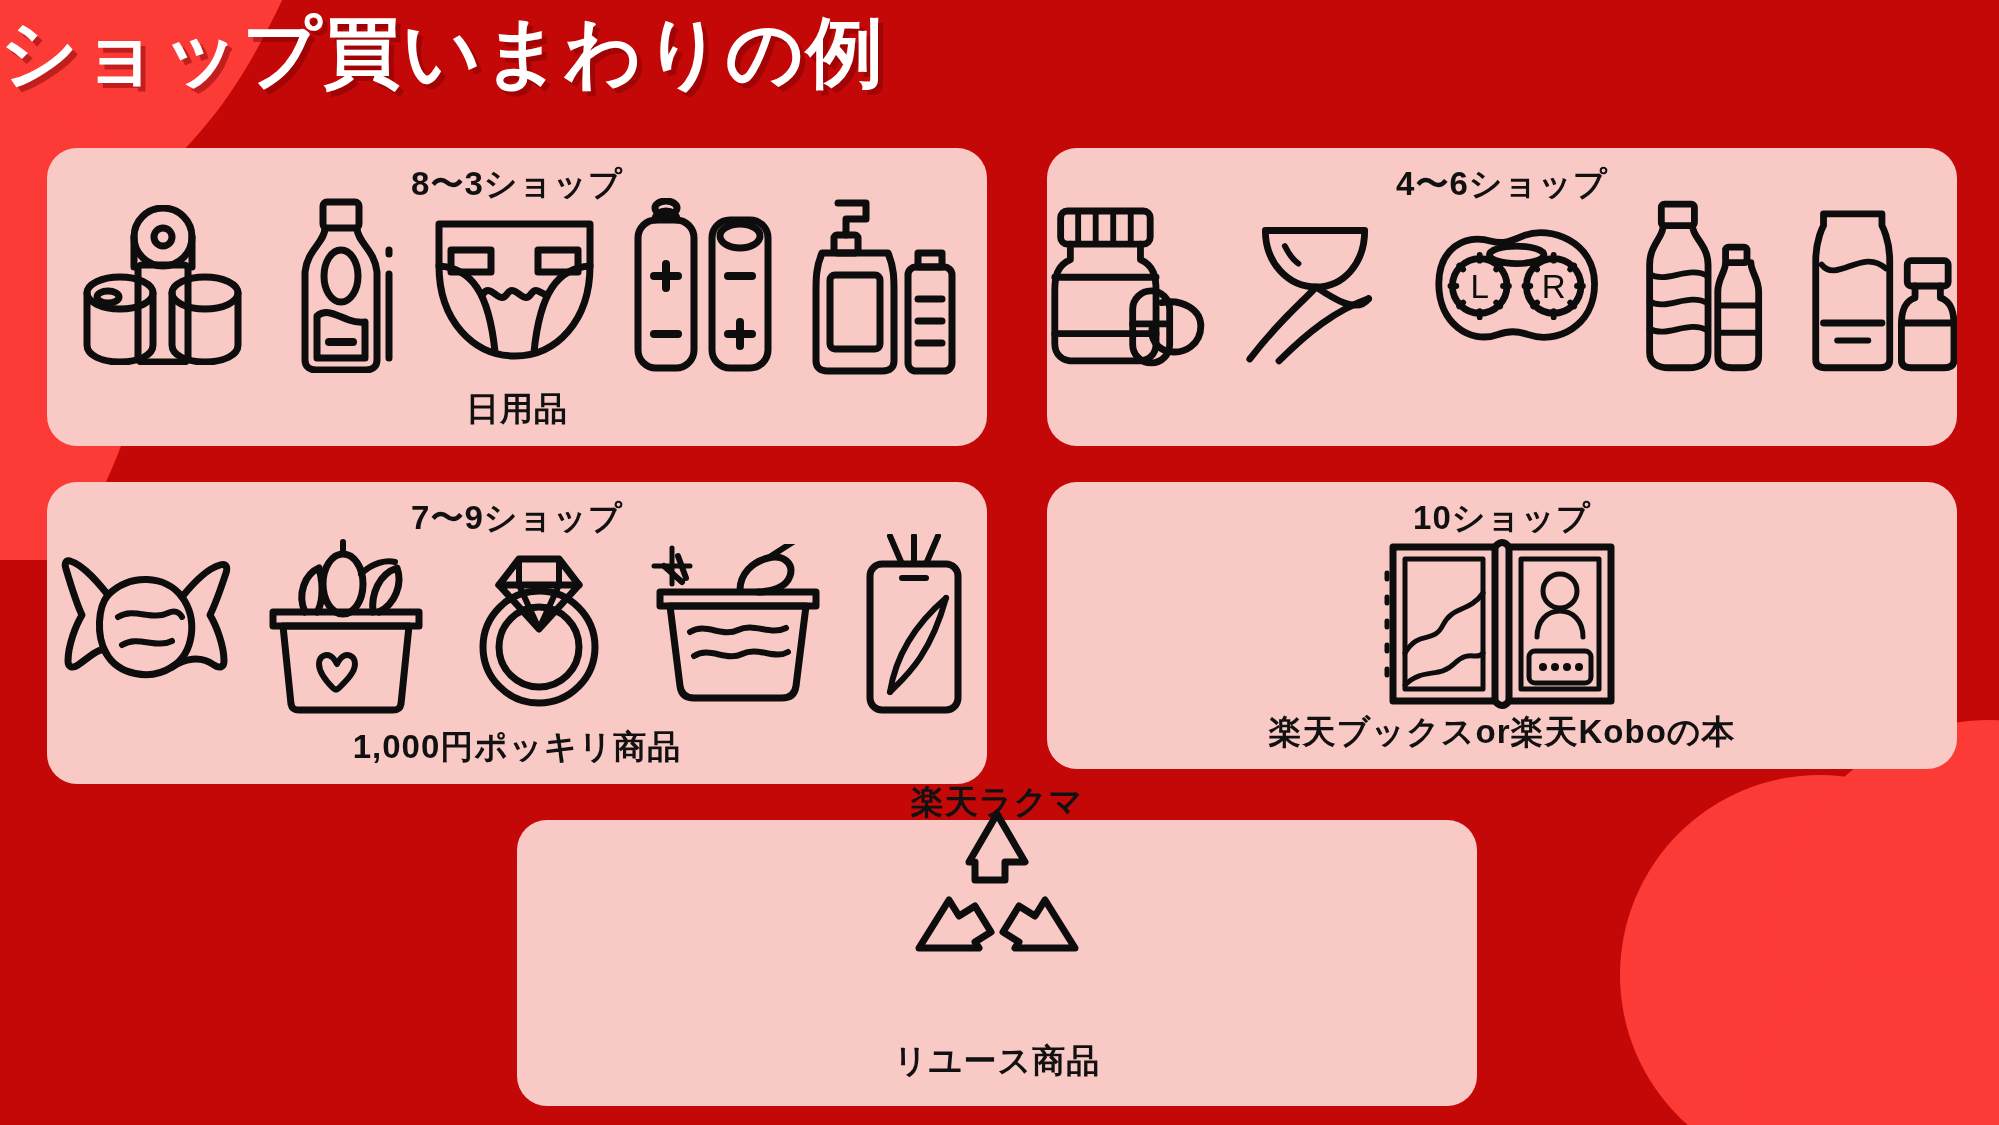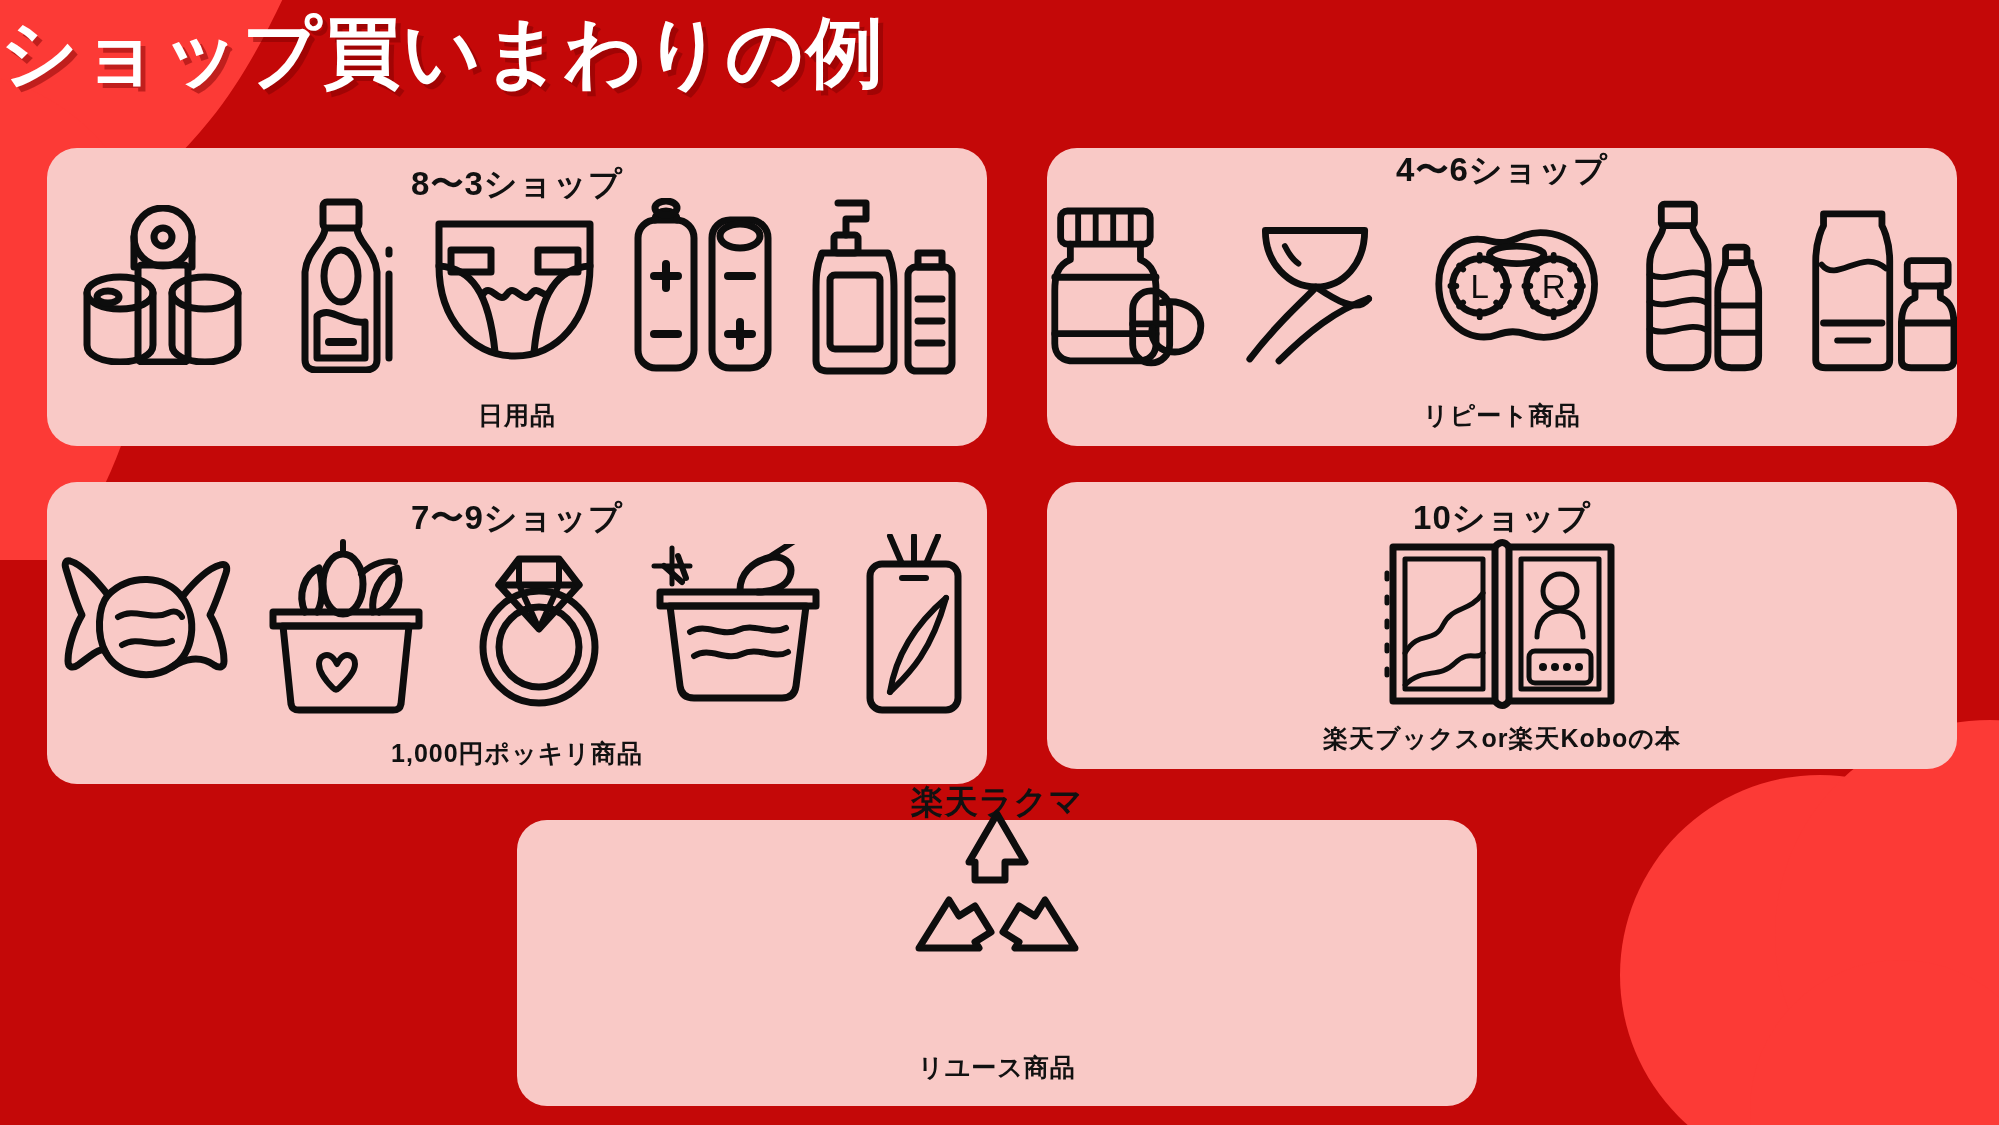--- a/index.html
+++ b/index.html
@@ -41,21 +41,21 @@
     text-align:center;
     color:#111111;
     font-size:33px;
     font-weight:bold;
     letter-spacing:1px;
   }
   .card-foot{
     position:absolute;left:0;right:0;
     text-align:center;
     color:#111111;
-    font-size:25px;
+    font-size:33px;
     font-weight:bold;
     letter-spacing:1px;
   }
   .icon-row{
     position:absolute;left:0;right:0;
     display:flex;
     align-items:center;
     justify-content:center;
   }
   .icon-row svg{display:block;}
@@ -155,21 +155,21 @@
           <path d="M114 58 L138 58 L138 72 L114 72 Z"></path>
           <path d="M114 104 L138 104 M114 126 L138 126 M114 148 L138 148" stroke-width="7"></path>
         </g>
       </svg>
     </div>
 
     <div class="card-foot" style="bottom:14px;">日用品</div>
   </section>
 
   <section class="card" id="card-2">
-    <div class="card-head" style="top:0;">4〜6ショップ</div>
+    <div class="card-head" style="top:14px;">4〜6ショップ</div>
 
     <div class="icon-row" style="top:52px;height:170px;gap:34px;">
 
       <svg width="165" height="165" viewBox="0 0 165 165">
         <g class="ico">
           <rect x="14" y="6" width="92" height="34" rx="7"></rect>
           <path d="M32 6 L32 40 M50 6 L50 40 M68 6 L68 40 M86 6 L86 40" stroke-width="6"></path>
           <path d="M24 40 L24 56 C10 62 8 74 8 88 L8 142 C8 154 16 160 28 160 L92 160 C104 160 112 154 112 142 L112 88 C112 74 110 62 96 56 L96 40"></path>
           <path d="M8 74 L112 74 M8 132 L112 132"></path>
           <rect x="88" y="88" width="38" height="74" rx="19"></rect>
@@ -219,21 +219,20 @@
           <path d="M16 66 C32 86 58 48 82 70" stroke-width="6"></path>
           <path d="M18 126 L78 126"></path>
           <path d="M32 144 L64 144" stroke-width="6"></path>
           <rect x="104" y="62" width="42" height="26" rx="4"></rect>
           <path d="M112 88 L112 100 C100 104 98 116 98 128 L98 164 C98 170 102 172 108 172 L142 172 C148 172 152 170 152 164 L152 128 C152 116 150 104 138 100 L138 88"></path>
           <path d="M98 126 L152 126"></path>
         </g>
       </svg>
     </div>
 
-    <div class="card-foot" style="bottom:14px;">リピート商品</div>
   </section>
 
   <section class="card" id="card-3">
     <div class="card-head" style="top:14px;">7〜9ショップ</div>
 
     <div class="icon-row" style="top:52px;height:180px;gap:26px;">
 
       <svg width="175" height="150" viewBox="0 0 175 150">
         <g class="ico">
           <path d="M48 46 C70 24 106 26 122 48 C138 70 134 104 112 118 C90 132 58 126 46 104 C36 86 38 58 48 46 Z"></path>

